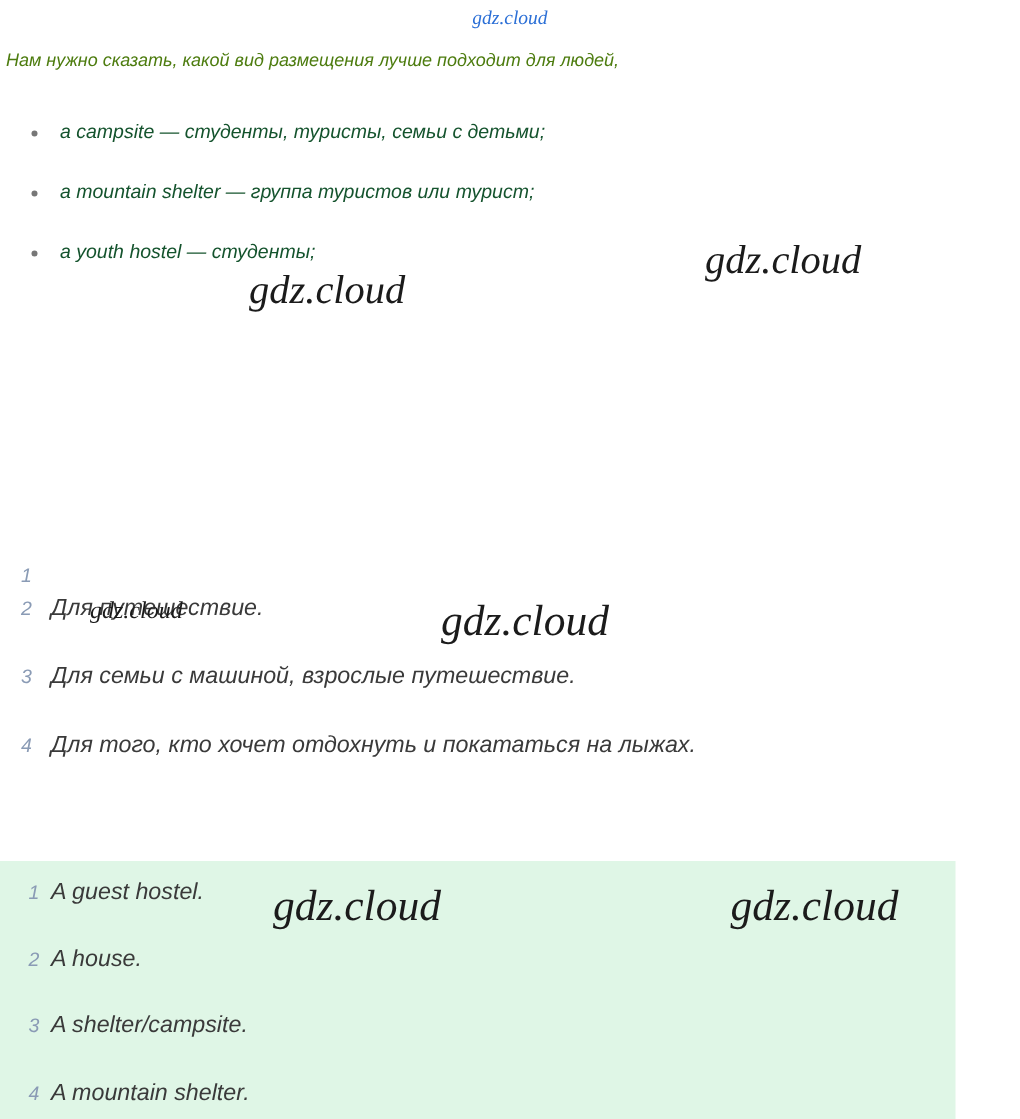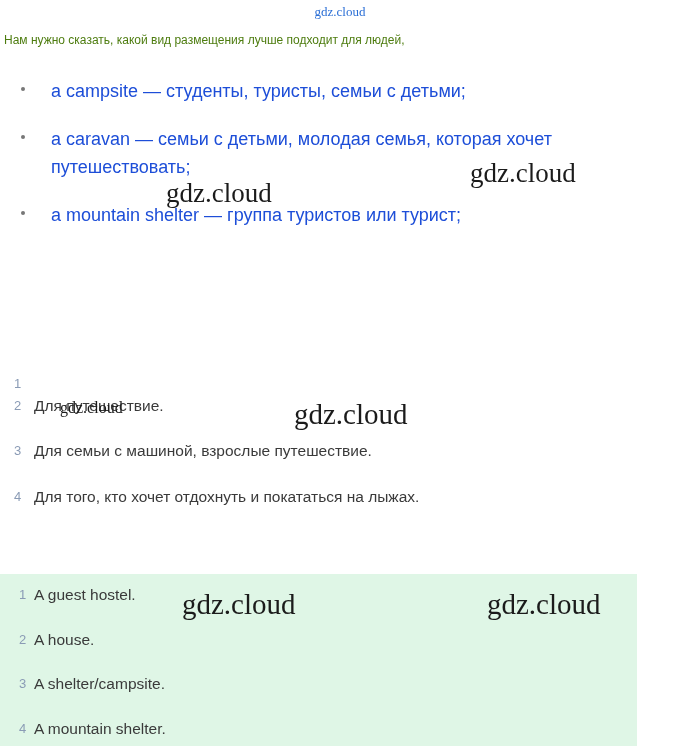--- a/index.html
+++ b/index.html
@@ -12,20 +12,21 @@
     background: #ffffff;
     font-family: "Liberation Sans", sans-serif;
     color: #333333;
     position: relative;
     overflow: hidden;
   }
   .page {
     position: relative;
     width: 590px;
     height: 746px;
+    font-style: italic;
   }
   .top-watermark {
     position: absolute;
     top: 4px;
     left: 0;
     width: 680px;
     text-align: center;
     font-family: "Liberation Serif", serif;
     font-size: 13px;
     color: #2b6fd6;
@@ -44,24 +45,24 @@
     position: absolute;
     top: 78px;
     left: 0;
     width: 660px;
     margin: 0;
     padding: 0;
     list-style: none;
   }
   ul.bullets li {
     position: relative;
-    padding-left: 51px;
+    padding-left: 40px;
     margin-bottom: 20px;
-    font-size: 18px;
-    color: #1d4ed8;
+    font-size: 13px;
+    color: #14532d;
     line-height: 1.55;
   }
   ul.bullets li .dot {
     position: absolute;
     left: 21px;
     top: 9px;
     width: 4px;
     height: 4px;
     background: #777777;
     border-radius: 50%;
@@ -145,25 +146,25 @@
 
   <div class="intro">Нам нужно сказать, какой вид размещения лучше подходит для людей,</div>
 
   <ul class="bullets">
     <li>
       <span class="dot"></span>
       <span>a campsite — студенты, туристы, семьи с детьми;</span>
     </li>
     <li>
       <span class="dot"></span>
-      <span>a caravan — семьи с детьми, молодая семья, которая хочет путешествовать;</span>
+      <span>a mountain shelter — группа туристов или турист;</span>
     </li>
     <li>
       <span class="dot"></span>
-      <span>a mountain shelter — группа туристов или турист;</span>
+      <span>a youth hostel — студенты;</span>
     </li>
   </ul>
 
   <ol class="numbered">
     <li>
       <span class="num">1</span>
     </li>
     <li>
       <span class="num">2</span>
       <span>Для путешествие.</span>

